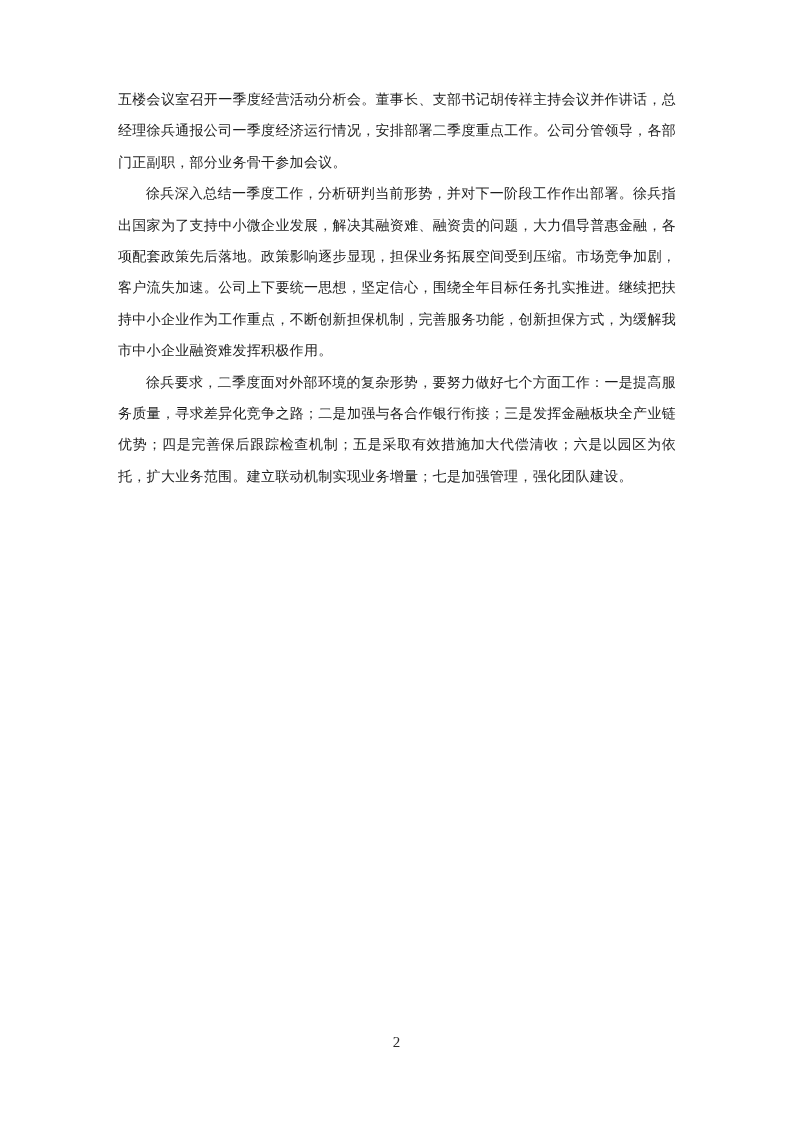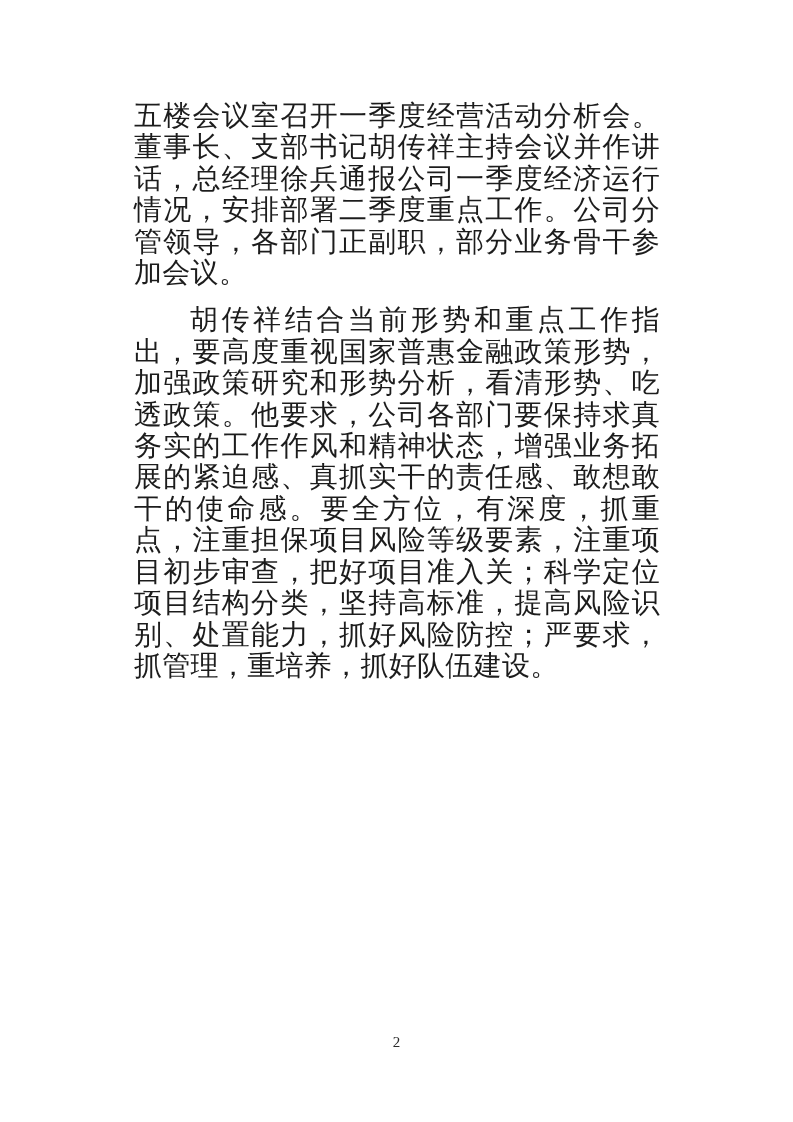--- a/index.html
+++ b/index.html
@@ -18,22 +18,22 @@
   }
   .text-block {
     position: absolute;
     left: 118px;
     top: 84px;
     width: 558px;
     text-align: justify;
     text-justify: inter-ideograph;
   }
   p.para {
-    margin: 16px;
-    font-size: 28px;
+    margin: 0;
+    font-size: 14px;
     line-height: 31.4px;
     letter-spacing: 0.3px;
   }
   p.para.indent {
     text-indent: 2em;
   }
   .attribution {
     float: right;
     letter-spacing: 0.3px;
   }
@@ -46,16 +46,17 @@
     font-size: 15px;
     color: #2a2a2a;
   }
 </style>
 </head>
 <body>
 
 <div class="doc-page">
   <div class="text-block" id="text-block">
       <p class="para">五楼会议室召开一季度经营活动分析会。董事长、支部书记胡传祥主持会议并作讲话，总经理徐兵通报公司一季度经济运行情况，安排部署二季度重点工作。公司分管领导，各部门正副职，部分业务骨干参加会议。</p>
-      <p class="para indent">胡传祥结合当前形势和重点工作指出，要高度重视国家普惠金融政策形势，加强政策研究和形势分析，看清形势、吃透政策。他要求，公司各部门要保持求真务实的工作作风和精神状态，增强业务拓展的紧迫感、真抓实干的责任感、敢想敢干的使命感。要全方位，有深度，抓重点，注重担保项目风险等级要素，注重项目初步审查，把好项目准入关；科学定位项目结构分类，坚持高标准，提高风险识别、处置能力，抓好风险防控；严要求，抓管理，重培养，抓好队伍建设。</p>
+      <p class="para indent">徐兵深入总结一季度工作，分析研判当前形势，并对下一阶段工作作出部署。徐兵指出国家为了支持中小微企业发展，解决其融资难、融资贵的问题，大力倡导普惠金融，各项配套政策先后落地。政策影响逐步显现，担保业务拓展空间受到压缩。市场竞争加剧，客户流失加速。公司上下要统一思想，坚定信心，围绕全年目标任务扎实推进。继续把扶持中小企业作为工作重点，不断创新担保机制，完善服务功能，创新担保方式，为缓解我市中小企业融资难发挥积极作用。</p>
+      <p class="para indent">徐兵要求，二季度面对外部环境的复杂形势，要努力做好七个方面工作：一是提高服务质量，寻求差异化竞争之路；二是加强与各合作银行衔接；三是发挥金融板块全产业链优势；四是完善保后跟踪检查机制；五是采取有效措施加大代偿清收；六是以园区为依托，扩大业务范围。建立联动机制实现业务增量；七是加强管理，强化团队建设。</p>
     </div>
   <div class="page-footer">2</div>
 </div>
 
 </body></html>

